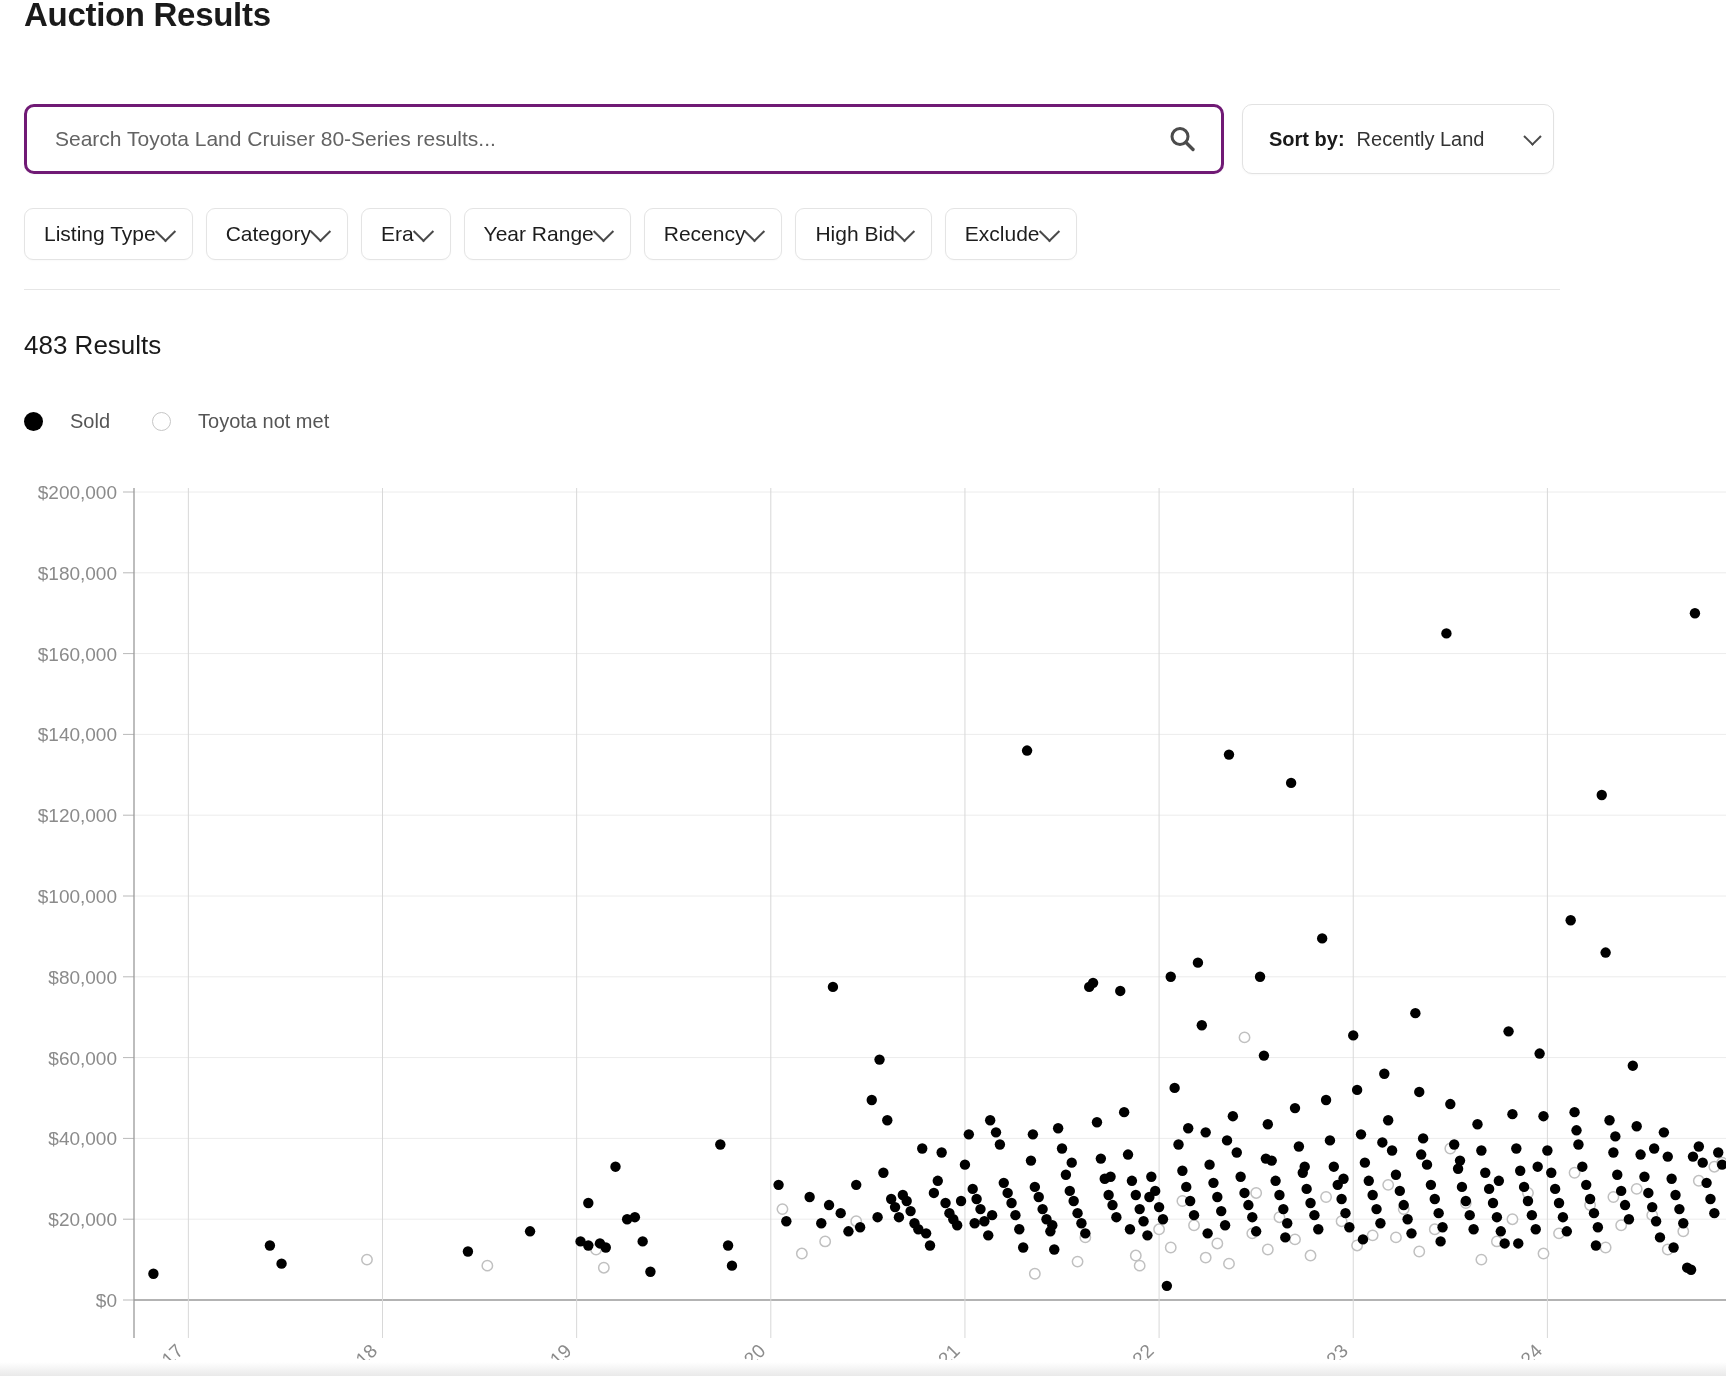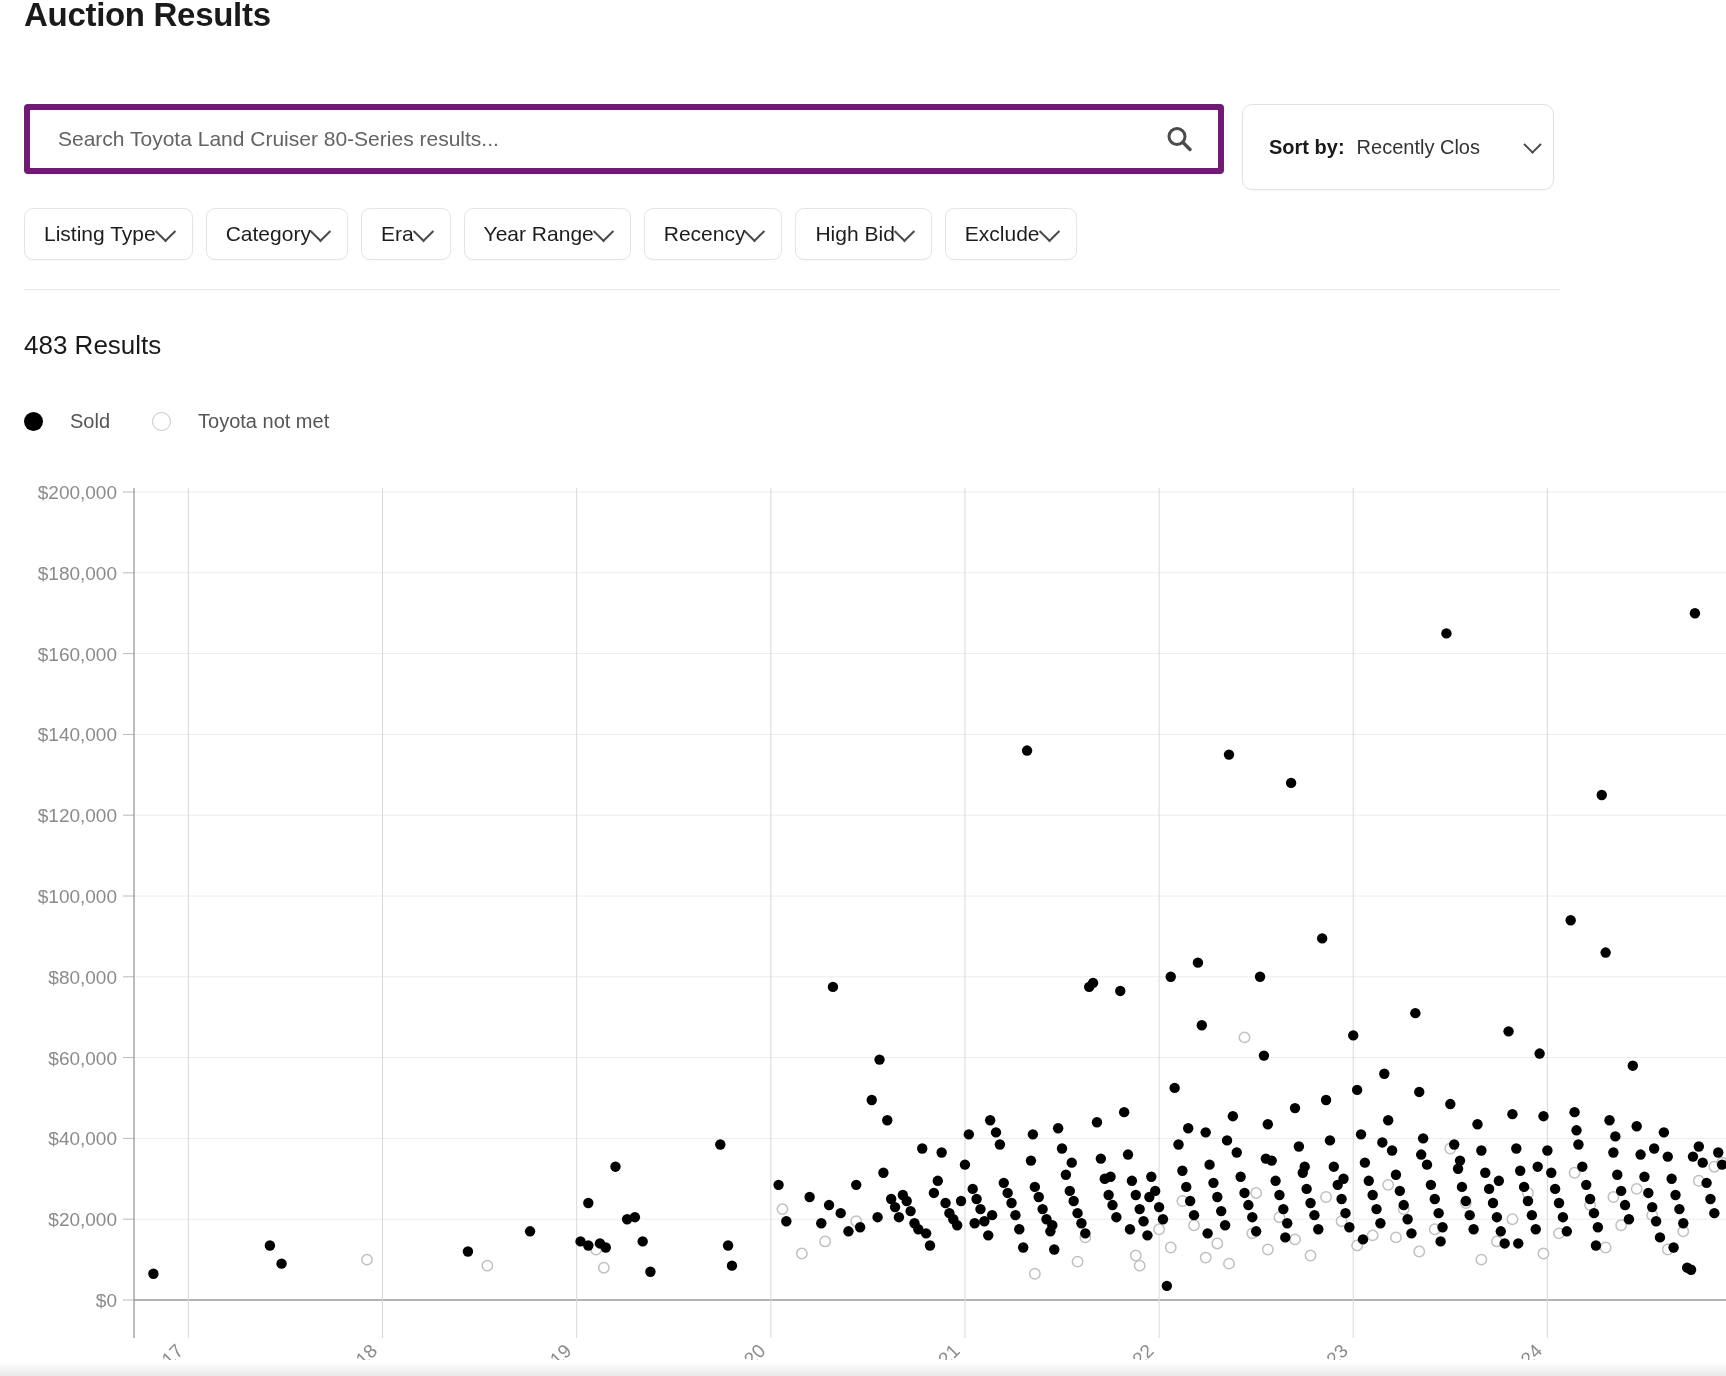--- a/index.html
+++ b/index.html
@@ -39,22 +39,22 @@
     top: 104px;
     left: 24px;
     display: flex;
     align-items: flex-start;
     gap: 18px;
   }
   .search-box {
     width: 1200px;
     height: 70px;
     box-sizing: border-box;
-    border: 6px solid #701a75;
-    border-radius: 4px;
+    border: 3px solid #701a75;
+    border-radius: 10px;
     background: #fff;
     display: flex;
     align-items: center;
     padding: 0 22px 0 26px;
     box-shadow: 0 1px 2px rgba(0,0,0,0.03);
   }
   .search-input {
     flex: 1;
     border: none;
     outline: none;
@@ -65,21 +65,21 @@
   }
   .search-input::placeholder { color: #636363; }
   .search-icon {
     width: 34px; height: 34px;
     flex: 0 0 34px;
     display: flex; align-items: center; justify-content: center;
     cursor: pointer;
   }
   .sort-box {
     width: 312px;
-    height: 86px;
+    height: 70px;
     box-sizing: border-box;
     border: 1px solid #e2e2e2;
     border-radius: 10px;
     background: #fff;
     display: flex;
     align-items: center;
     padding: 0 14px 0 26px;
     gap: 12px;
     overflow: hidden;
     box-shadow: 0 1px 2px rgba(0,0,0,0.03);
@@ -220,21 +220,21 @@
       <span class="search-icon">
         <svg width="30" height="30" viewBox="0 0 30 30" aria-hidden="true">
           <circle cx="13" cy="12.5" r="8" fill="none" stroke="#4b4b4b" stroke-width="3"></circle>
           <line x1="19" y1="18.5" x2="26" y2="25.5" stroke="#4b4b4b" stroke-width="3.4" stroke-linecap="round"></line>
         </svg>
       </span>
     </div>
 
     <div class="sort-box">
       <span class="sort-label">Sort by:</span>
-      <span class="sort-value">Recently Clos</span>
+      <span class="sort-value">Recently Land</span>
       <span class="chev small"></span>
     </div>
   </div>
 
   <div class="filter-row">
     <div class="pill">
       <span>Listing Type</span>
       <span class="chev"></span>
     </div>
     <div class="pill">

